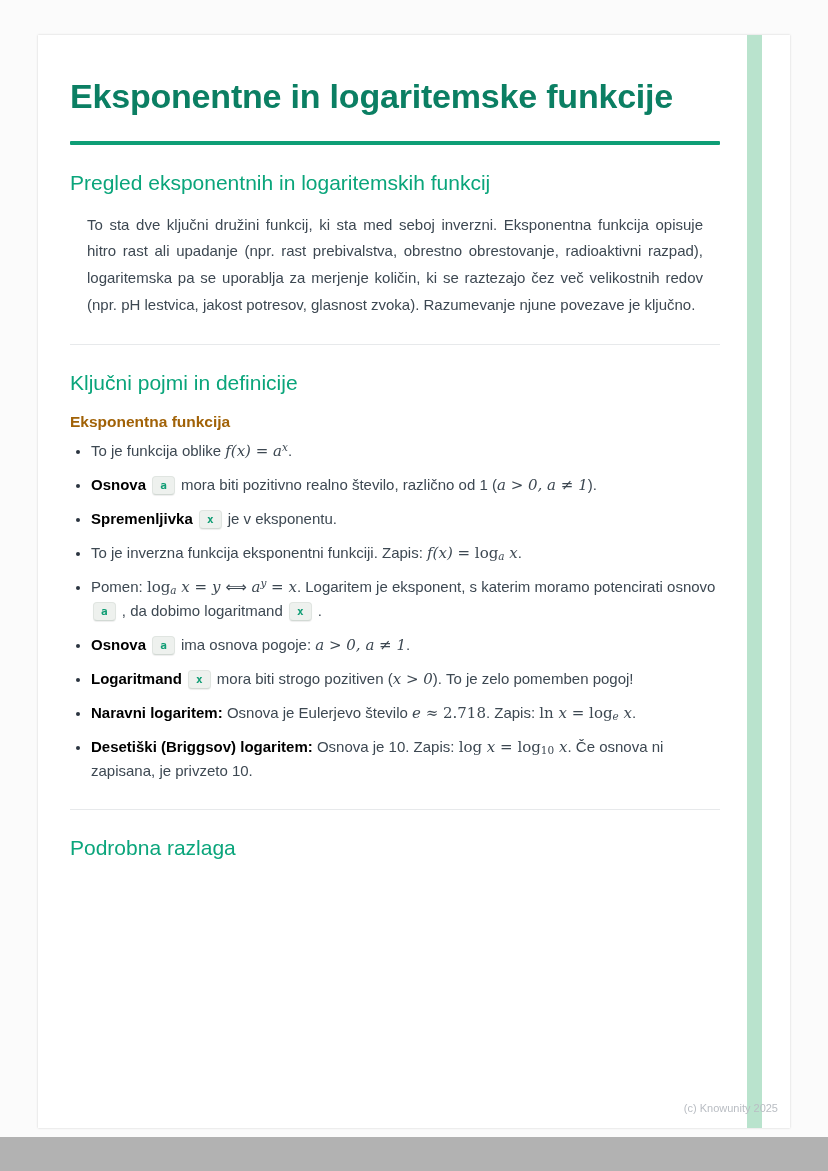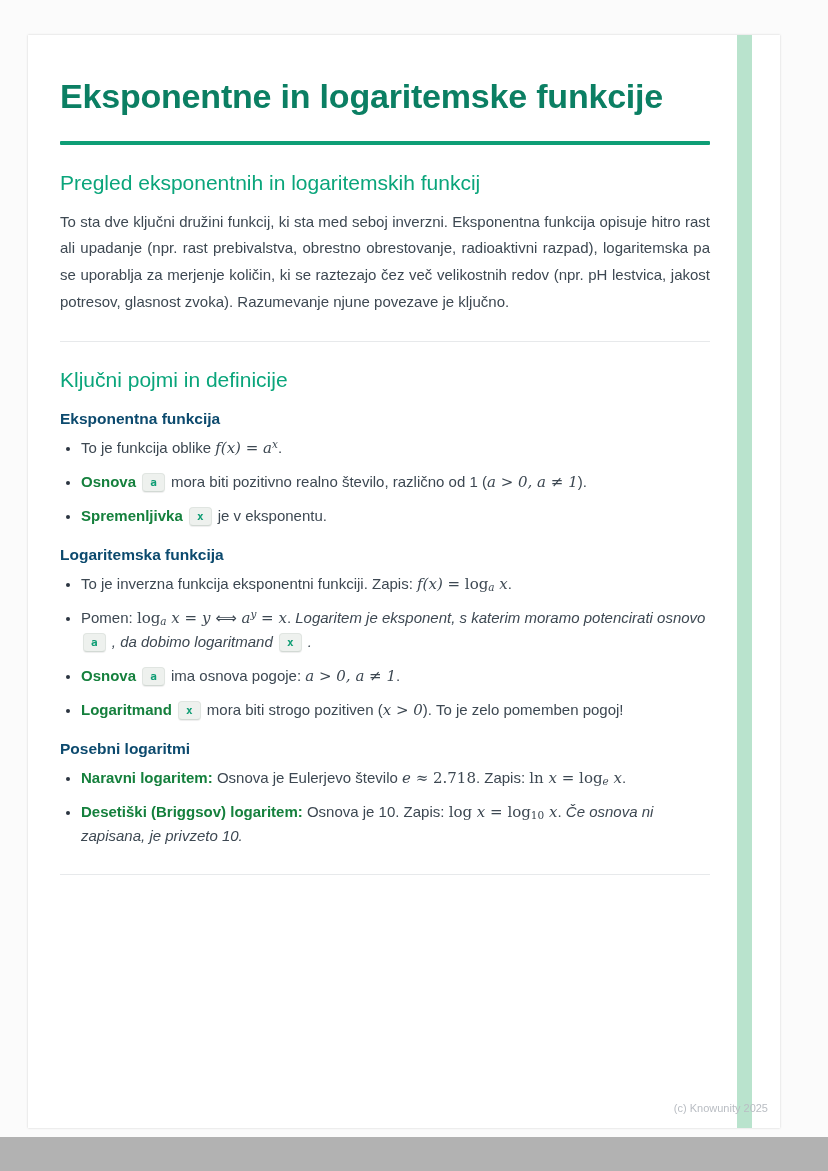--- a/index.html
+++ b/index.html
@@ -9,50 +9,50 @@
     --stripe:#b9e3cd;
     --badge-text:#0f9d74;
   }
   html,body{margin:0;padding:0;}
   body{
     width:828px;height:1171px;position:relative;overflow:hidden;
     background:#fbfbfb;
     font-family:"Liberation Sans",sans-serif;
   }
   .page{
-    position:absolute;left:28px;top:35px;width:752px;height:1093px;
+    position:absolute;left:38px;top:35px;width:752px;height:1093px;
     background:#ffffff;
     box-shadow:0 0 2px rgba(0,0,0,0.18);
     overflow:hidden;
   }
   .stripe{
     position:absolute;top:0;bottom:0;right:28px;width:15px;
     background:var(--stripe);z-index:1;
   }
   .content{position:relative;z-index:2;padding:40px 70px 0 32px;}
   .title{
     font-size:34px;font-weight:700;color:var(--title-color);
     line-height:1.28;margin:0;letter-spacing:-0.2px;
   }
   .rule{height:4px;background:var(--rule);margin-top:22px;border-radius:1px;}
   .heading{
     font-size:21px;font-weight:400;color:var(--accent);
     margin:26px 0 14px;
   }
   .body-text{
     font-size:15px;line-height:1.78;color:#3d4852;
-    text-align:justify;margin:0;
+    text-align:justify;margin:17px;
   }
   .divider{border:none;border-top:1px solid #e7e9eb;margin:26px 0;}
-  .subheading{font-size:15.5px;font-weight:700;color:#0c4a6e;margin:18px 0 8px;}
+  .subheading{font-size:15.5px;font-weight:700;color:#a16207;margin:18px 0 8px;}
   .bullets{margin:0 0 6px;padding-left:21px;list-style:disc;}
   .bullets li{font-size:15px;line-height:1.6;color:#3d4852;margin-bottom:10px;}
   .bullets li::marker{color:#2b3440;font-size:0.9em;}
-  .bold{font-weight:700;color:#15803d;}
-  .ital{font-style:italic;}
+  .bold{font-weight:700;color:#000000;}
+  .ital{}
   .m{font-family:"DejaVu Serif","Liberation Serif",serif;margin-top:28px;}
   .it{font-style:italic;}
   .arr{font-family:"DejaVu Sans","Liberation Sans",sans-serif;}
   sub,sup{line-height:0;font-size:0.7em;}
   sup{vertical-align:0.5em;}
   sub{vertical-align:-0.2em;}
   .badge{
     display:inline-block;background:#eef1ee;
     border:1px solid #e0e5e1;border-bottom-color:#d2d9d4;
     border-radius:4px;padding:0 7px;margin:0 2px;
@@ -85,32 +85,31 @@
     <hr class="divider">
 
     <h2 class="heading">Ključni pojmi in definicije</h2>
     <div>
         <h3 class="subheading">Eksponentna funkcija</h3>
         <ul class="bullets">
           <li><span class="t">To je funkcija oblike </span><span class="m it">f(x) = a</span><sup class="m it">x</sup><span class="t">.</span></li>
           <li><span class="bold">Osnova</span><span class="t"> </span><span class="badge">a</span><span class="t"> mora biti pozitivno realno število, različno od 1 (</span><span class="m it">a &gt; 0, a ≠ 1</span><span class="t">).</span></li>
           <li><span class="bold">Spremenljivka</span><span class="t"> </span><span class="badge">x</span><span class="t"> je v eksponentu.</span></li>
         </ul>
-        <h3 class="subheading">Logaritemska funkcija</h3>
         <ul class="bullets">
           <li><span class="t">To je inverzna funkcija eksponentni funkciji. Zapis: </span><span class="m it">f(x) = </span><span class="m">log</span><sub class="m it">a</sub><span class="m it"> x</span><span class="t">.</span></li>
           <li><span class="t">Pomen: </span><span class="m">log</span><sub class="m it">a</sub><span class="m it"> x = y </span><span class="arr"> ⟺ </span><span class="m it"> a</span><sup class="m it">y</sup><span class="m it"> = x</span><span class="t">. </span><span class="ital">Logaritem je eksponent, s katerim moramo potencirati osnovo </span><span class="badge">a</span><span class="ital"> , da dobimo logaritmand </span><span class="badge">x</span><span class="ital"> .</span></li>
           <li><span class="bold">Osnova</span><span class="t"> </span><span class="badge">a</span><span class="t"> ima osnova pogoje: </span><span class="m it">a &gt; 0, a ≠ 1</span><span class="t">.</span></li>
           <li><span class="bold">Logaritmand</span><span class="t"> </span><span class="badge">x</span><span class="t"> mora biti strogo pozitiven (</span><span class="m it">x &gt; 0</span><span class="t">). To je zelo pomemben pogoj!</span></li>
         </ul>
-        <h3 class="subheading">Posebni logaritmi</h3>
         <ul class="bullets">
           <li><span class="bold">Naravni logaritem:</span><span class="t"> Osnova je Eulerjevo število </span><span class="m it">e</span><span class="m"> ≈ 2.718</span><span class="t">. Zapis: </span><span class="m">ln </span><span class="m it">x</span><span class="m"> = log</span><sub class="m it">e</sub><span class="m it"> x</span><span class="t">.</span></li>
           <li><span class="bold">Desetiški (Briggsov) logaritem:</span><span class="t"> Osnova je 10. Zapis: </span><span class="m">log </span><span class="m it">x</span><span class="m"> = log</span><sub class="m">10</sub><span class="m it"> x</span><span class="t">. </span><span class="ital">Če osnova ni zapisana, je privzeto 10.</span></li>
         </ul>
       </div>
 
     <hr class="divider">
 
+    <h2 class="heading">Podrobna razlaga</h2>
   </div>
   <div class="footer">(c) Knowunity 2025</div>
 </div>
 <div class="bottom-band"></div>
 
 </body></html>

